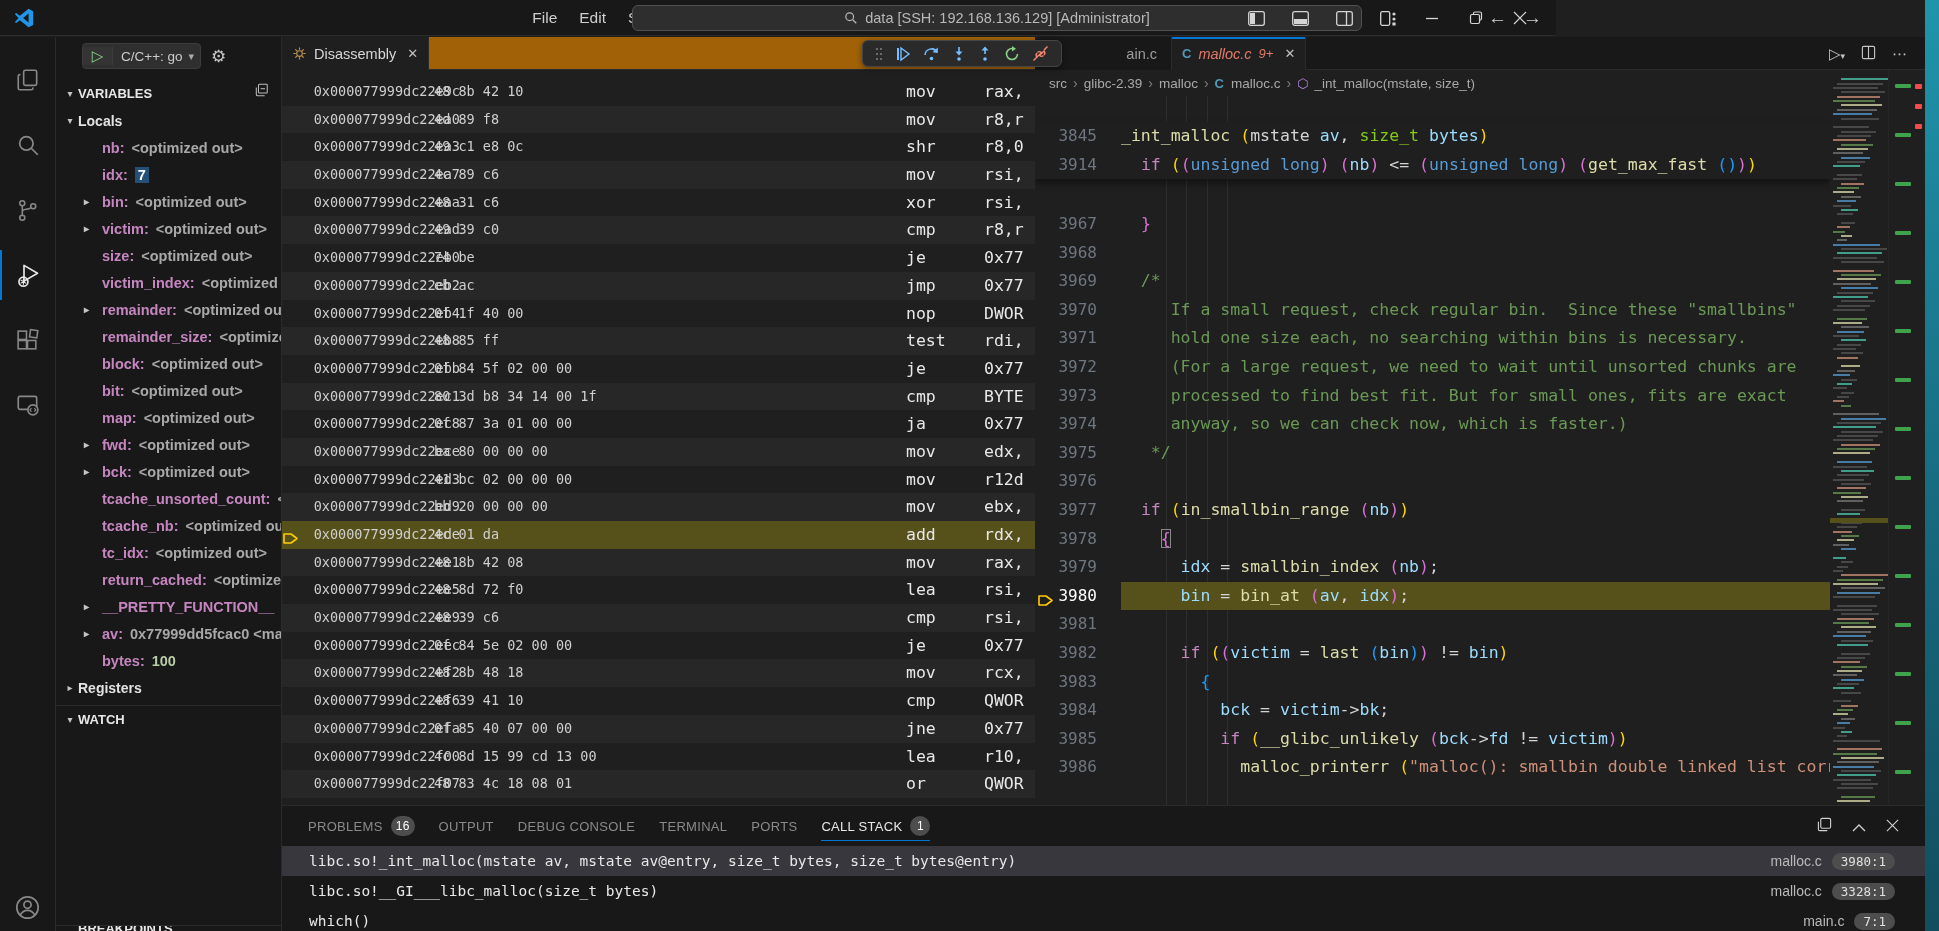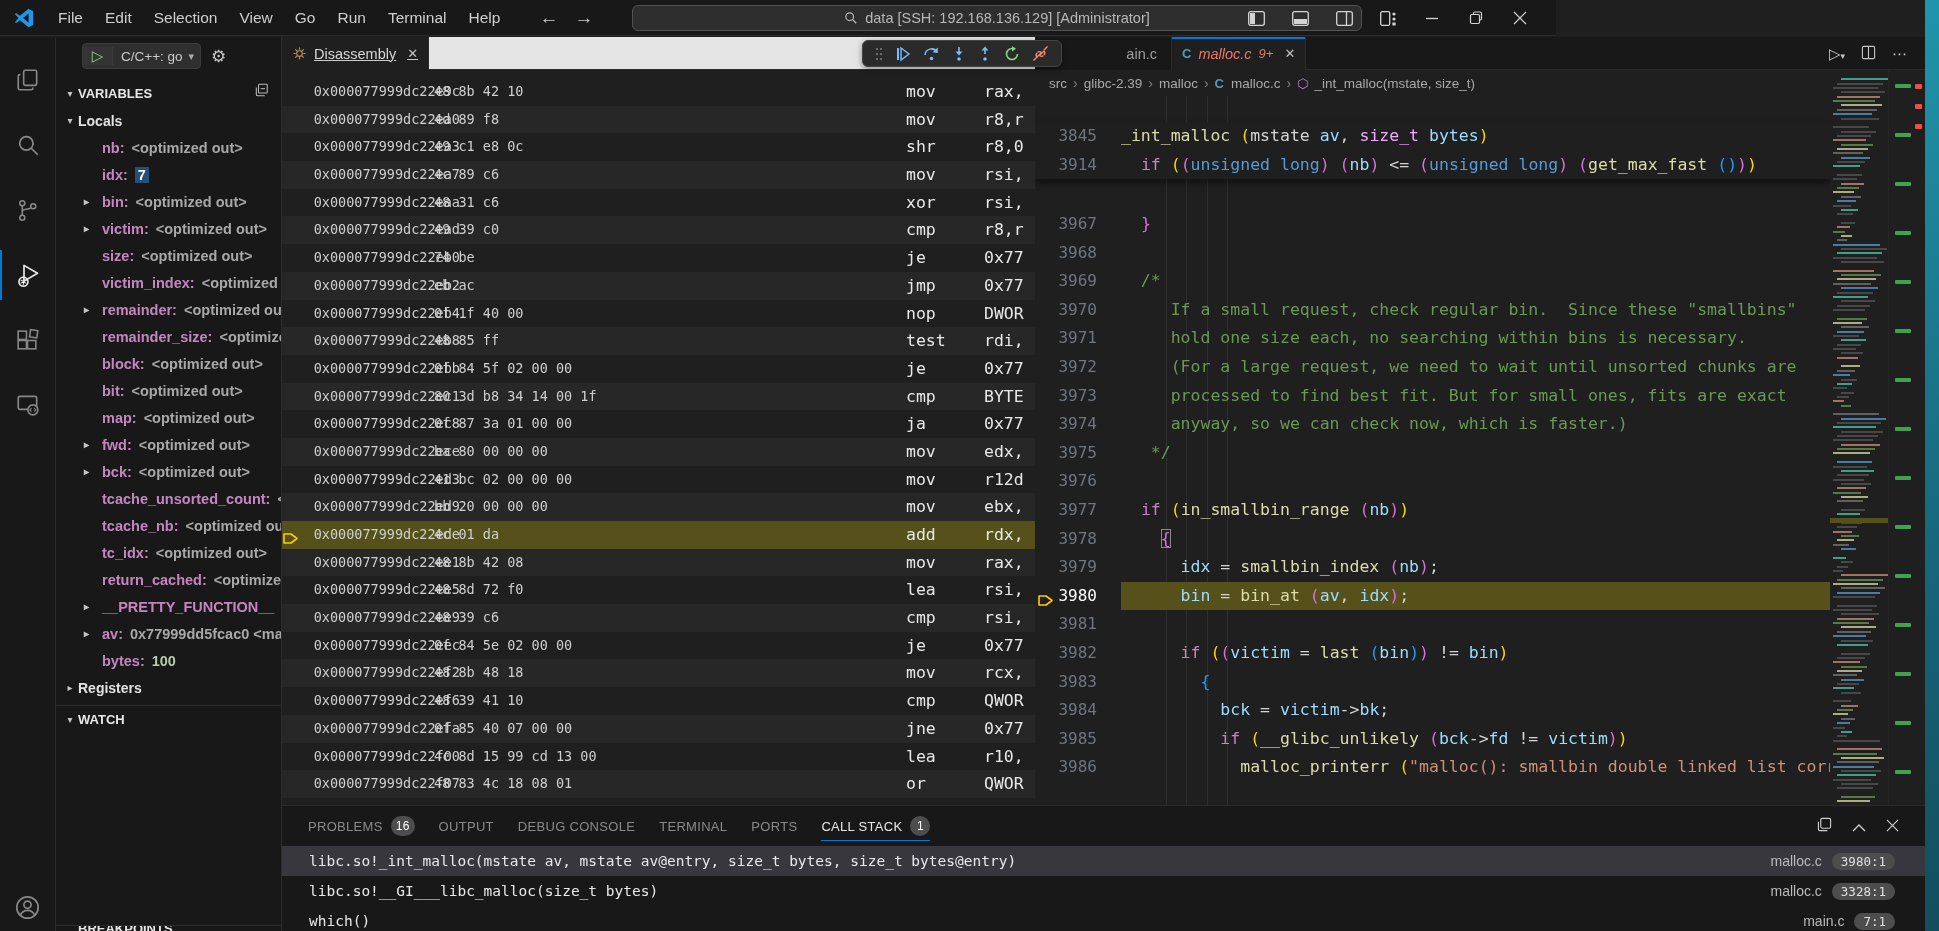--- a/index.html
+++ b/index.html
@@ -5,21 +5,21 @@
   * { margin:0; padding:0; box-sizing:border-box; }
   html,body { background:#000; }
   #win {
     position:relative; width:1939px; height:931px; overflow:hidden;
     background:#1f1f1f; font-family:"Liberation Sans", sans-serif; color:#ccc;
     -webkit-font-smoothing:antialiased;
   }
   .mono { font-family:"DejaVu Sans Mono", monospace; }
 
   
-  #titlebar { position:absolute; left:0; top:0; width:1556px; height:36px; background:#181818; border-bottom:1px solid #2b2b2b; display:flex; align-items:center; }
+  #titlebar { position:absolute; left:0; top:0; width:1556px; height:36px; background:#181818; border-bottom:1px solid #2b2b2b; display:flex; align-items:center;justify-content:space-between; }
   #vscode-logo { width:22px; height:22px; margin:0 12px 0 13px; flex:none; }
   .menu-item { padding:0 11px; font-size:15.5px; color:#cfcfcf; height:26px; line-height:26px; border-radius:5px; cursor:default; }
   #nav-arrows { display:flex; gap:16px; margin:0 14px 0 28px; font-size:19px; color:#d0d0d0; }
   #searchbox { position:absolute; left:632px; top:5px; width:730px; height:26px; background:#2e2e2e; border:1px solid #515151; border-radius:6px;
     display:flex; align-items:center; justify-content:center; gap:7px; color:#b8b8b8; font-size:14.5px; }
   #win-icons { position:absolute; right:14px; top:0; height:36px; display:flex; align-items:center; gap:0; }
   .wicon { width:44px; height:36px; display:flex; align-items:center; justify-content:center; color:#d4d4d4; }
   .wicon svg { display:block; }
   
   #desktop-bleed { position:absolute; right:0; top:0; width:14px; height:931px; background:linear-gradient(180deg,#1f95ab,#17667a 60%,#124e5e); }
@@ -48,21 +48,21 @@
   .var-chev { width:18px; margin-left:-20px; color:#c5c5c5; font-size:10px; flex:none;}
   .var-name { color:#c586c0; }
   .var-val { color:#a8a8a8; margin-left:7px; overflow:hidden; text-overflow:clip; }
   .var-val.hl { background:#264f78; color:#fff; padding:0 3px; }
   .var-val.num { color:#b5cea8; }
   #registers-row { position:absolute; left:0; top:637px; width:100%; height:27px; display:flex; align-items:center; font-size:14px; font-weight:bold; color:#e2e2e2; padding-left:22px; }
   #watch-header { position:absolute; left:0; top:668px; width:100%; height:28px; font-size:13px; padding-left:6px; border-top:1px solid #2b2b2b; }
   #breakpoints-sliver { position:absolute; left:0; top:888px; width:100%; height:6px; border-top:1px solid #2b2b2b; overflow:hidden; }
 
   
-  #tabs1 { position:absolute; left:282px; top:37px; width:753px; height:33px; background:#e5e5e5; border-bottom:1px solid #2b2b2b; display:flex;text-decoration:underline; }
+  #tabs1 { position:absolute; left:282px; top:37px; width:753px; height:33px; background:#a16207; border-bottom:1px solid #2b2b2b; display:flex; }
   #tabs2 { position:absolute; left:1035px; top:37px; width:890px; height:33px; background:#181818; border-bottom:1px solid #2b2b2b; }
   .tab { height:33px; display:flex; align-items:center; padding:0 10px; gap:7px; background:#1f1f1f; border-right:1px solid #2b2b2b; font-size:14.5px; color:#d6d6d6; position:relative; }
   .tab .close { color:#c0c0c0; font-size:13px; margin-left:4px; }
   .tab.active-blue::before { content:""; position:absolute; left:0; right:0; top:0; height:2px; background:#0078d4; }
   #tab-malloc { position:absolute; left:137px; top:0; }
   #tab-malloc .fname { font-style:italic; color:#e5786a; }
   #tab-malloc .dirty { font-style:italic; color:#e5786a; font-size:13px; }
   #tab-main-partial { position:absolute; left:0; top:0; width:137px; overflow:hidden; display:flex; align-items:center; justify-content:flex-end; height:33px; color:#9d9d9d; font-size:14.5px; padding-right:14px; font-style:normal; background:#181818; border-right:1px solid #2b2b2b;}
   #group2-actions { position:absolute; right:18px; top:0; height:33px; display:flex; align-items:center; gap:16px; color:#c5c5c5; font-size:15px; }
 
@@ -90,21 +90,21 @@
   .bc-sym-icon { color:#b180d7; font-size:13px; }
   #code-lines { position:absolute; left:0; top:26px; width:795px; height:709px; overflow:hidden; }
   #lines-body { position:absolute; left:0; top:114px; width:795px; }
   .cl { position:relative; height:28.6px; line-height:28.6px; display:flex; white-space:pre; }
   .cl .ln { width:86px; text-align:right; padding-right:24px; color:#6e7681; font-size:16px; flex:none; font-family:"DejaVu Sans Mono",monospace; }
   .cl .ct { font-size:16.5px; font-family:"DejaVu Sans Mono",monospace; color:#d4d4d4; flex:1; overflow:hidden; }
   .cl.cur { background:linear-gradient(90deg, transparent 86px, #56511b 86px); }
   .cl.cur .ln { color:#fff; }
   .cl .cur-arrow { position:absolute; left:2px; top:7px; }
   #sticky { position:absolute; left:0; top:26px; width:795px; background:#1f1f1f; box-shadow:0 4px 7px rgba(0,0,0,.45); z-index:5; }
-  .tok-pl{color:#d4d4d4} .tok-kw{color:#c586c0} .tok-ty{color:#569cd6} .tok-tt{color:#f0abfc}
+  .tok-pl{color:#d4d4d4} .tok-kw{color:#c586c0} .tok-ty{color:#569cd6} .tok-tt{color:#84cc16}
   .tok-fn{color:#dcdcaa} .tok-var{color:#9cdcfe} .tok-cm{color:#6a9955} .tok-str{color:#ce9178}
   .tok-p1{color:#ffd700} .tok-p2{color:#da70d6} .tok-p3{color:#179fff}
   .tok-bm{outline:1px solid #888; outline-offset:-1px;}
   .iguide { position:absolute; top:0; width:1px; height:709px; background:#2e2e2e; }
 
   
   #minimap { position:absolute; left:1830px; top:70px; width:58px; height:735px; background:#1f1f1f; overflow:hidden; }
   #ruler { position:absolute; left:1888px; top:70px; width:37px; height:735px; background:#1f1f1f; border-left:1px solid #262626; }
   .mm-bar { position:absolute; height:2px; }
   .rl-mark { position:absolute; border-radius:1px; }

